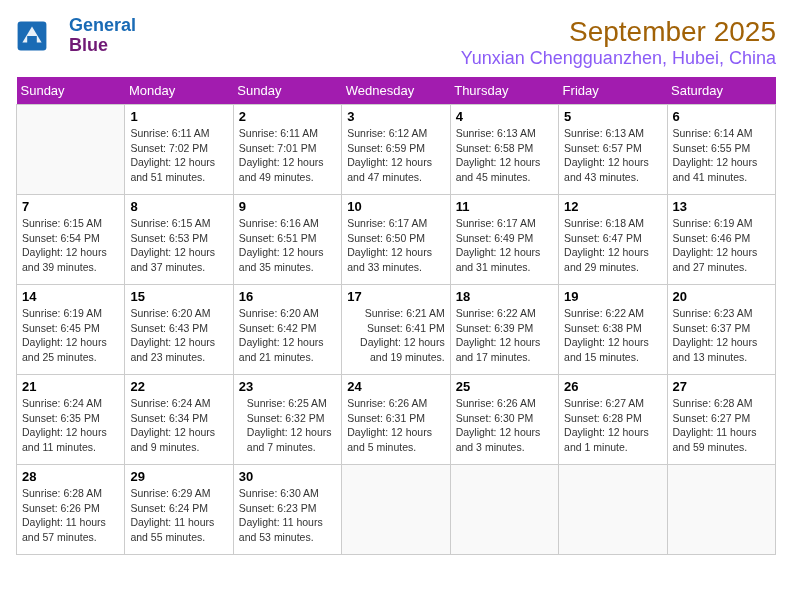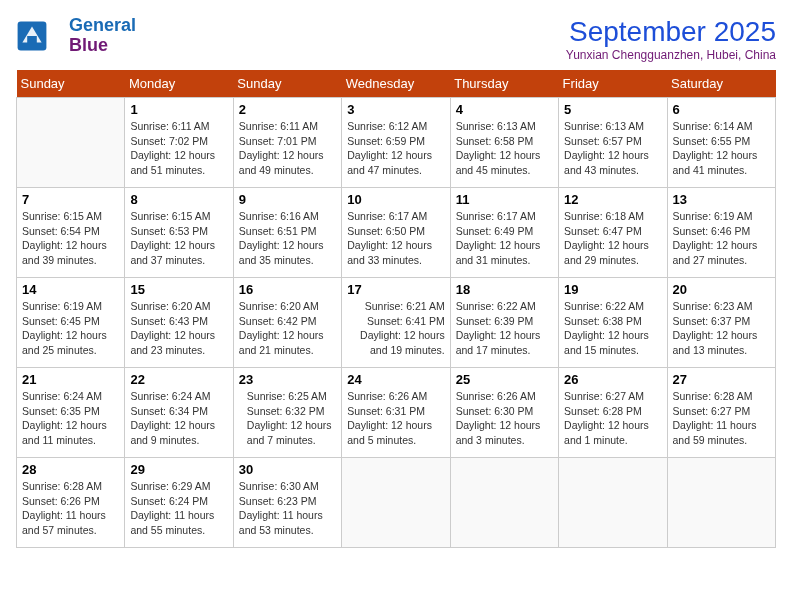--- a/index.html
+++ b/index.html
@@ -32,34 +32,34 @@
     }
     .logo-icon {
       width: 32px;
       height: 32px;
     }
     .title-block {
       text-align: right;
     }
     .month-title {
       font-size: 28px;
-      color: #1d4ed8;
+      color: #a16207;
       font-weight: normal;
     }
     .subtitle {
-      font-size: 12px;
-      color: #701a75;
+      font-size: 18px;
+      color: #8b5cf6;
     }
     table {
       width: 100%;
       border-collapse: collapse;
       font-size: 11px;
     }
     thead tr th {
-      background: #c2410c;
+      background: #a21caf;
       color: #fff;
       padding: 6px 4px;
       text-align: left;
       font-size: 13px;
       font-weight: normal;
     }
     tbody tr td {
       border: 1px solid #ccc;
       vertical-align: top;
       padding: 4px 5px;

